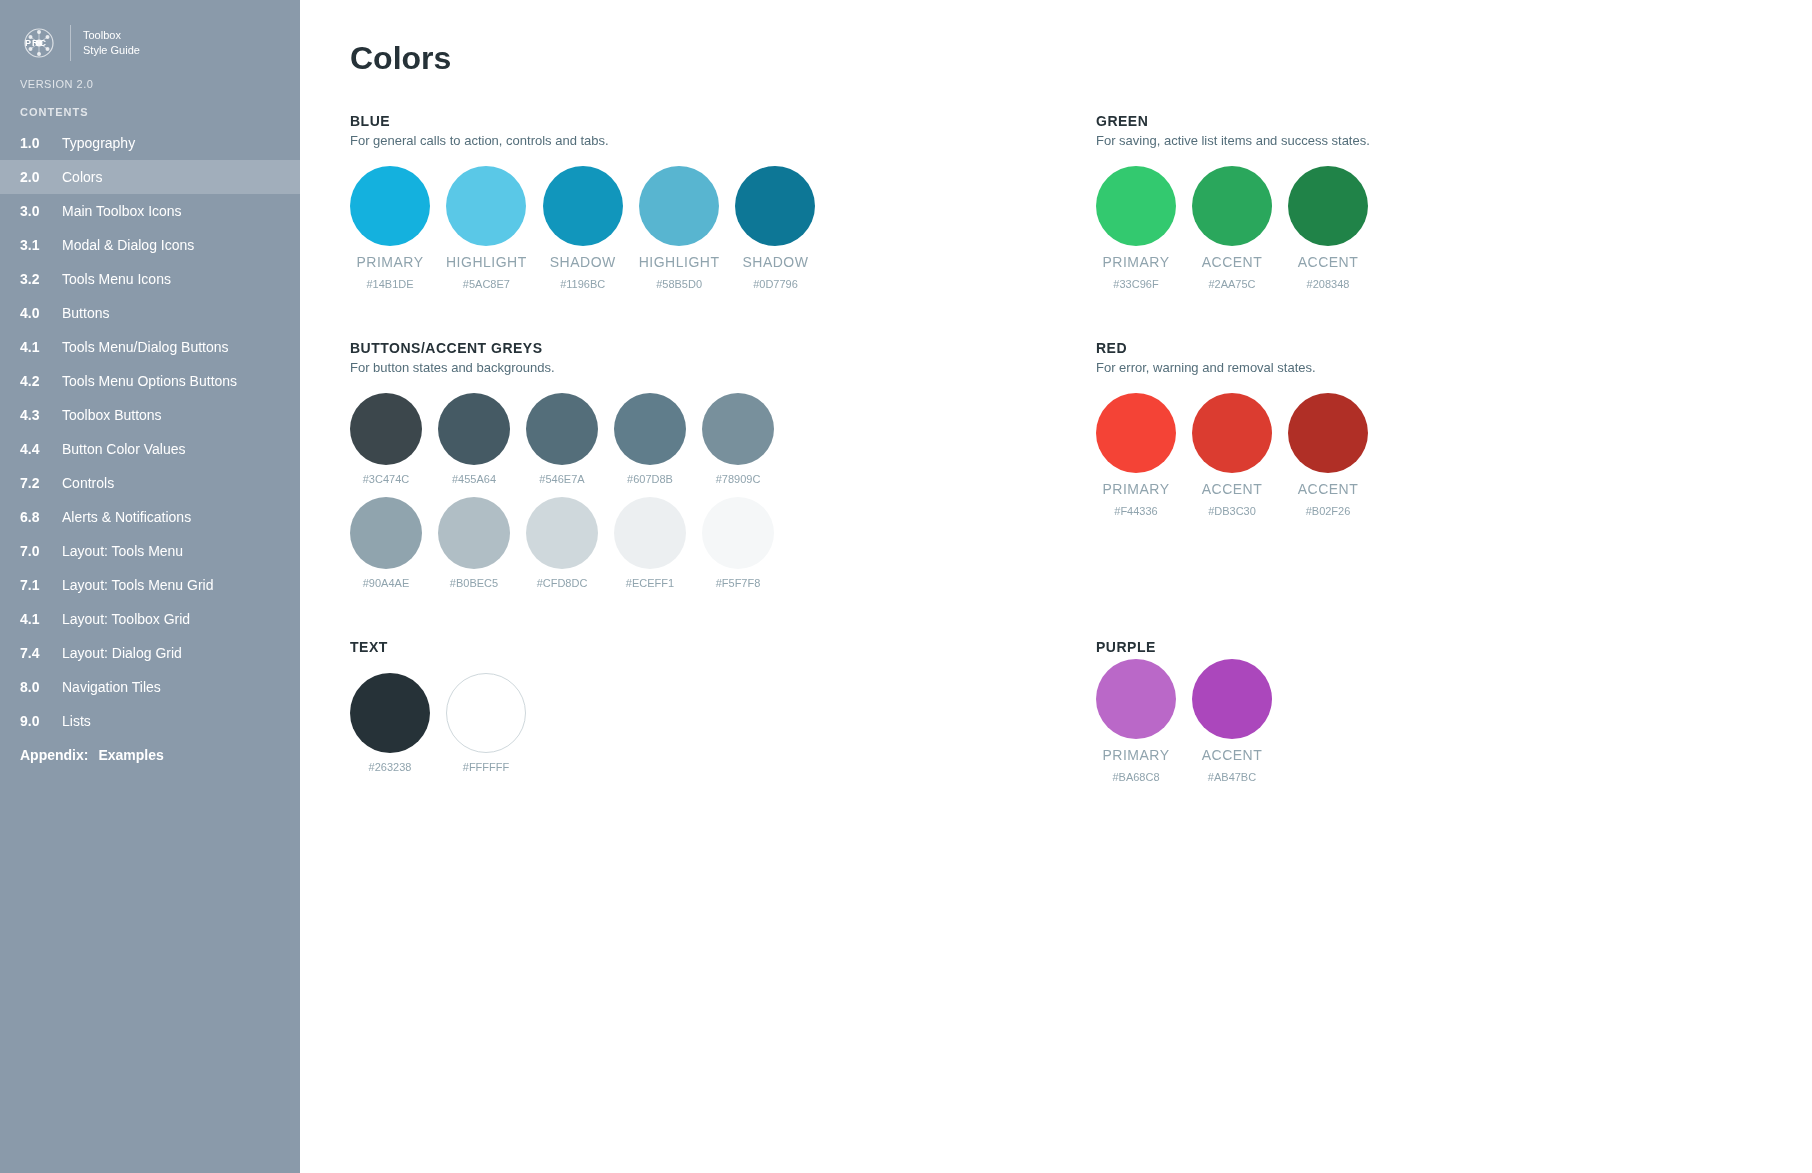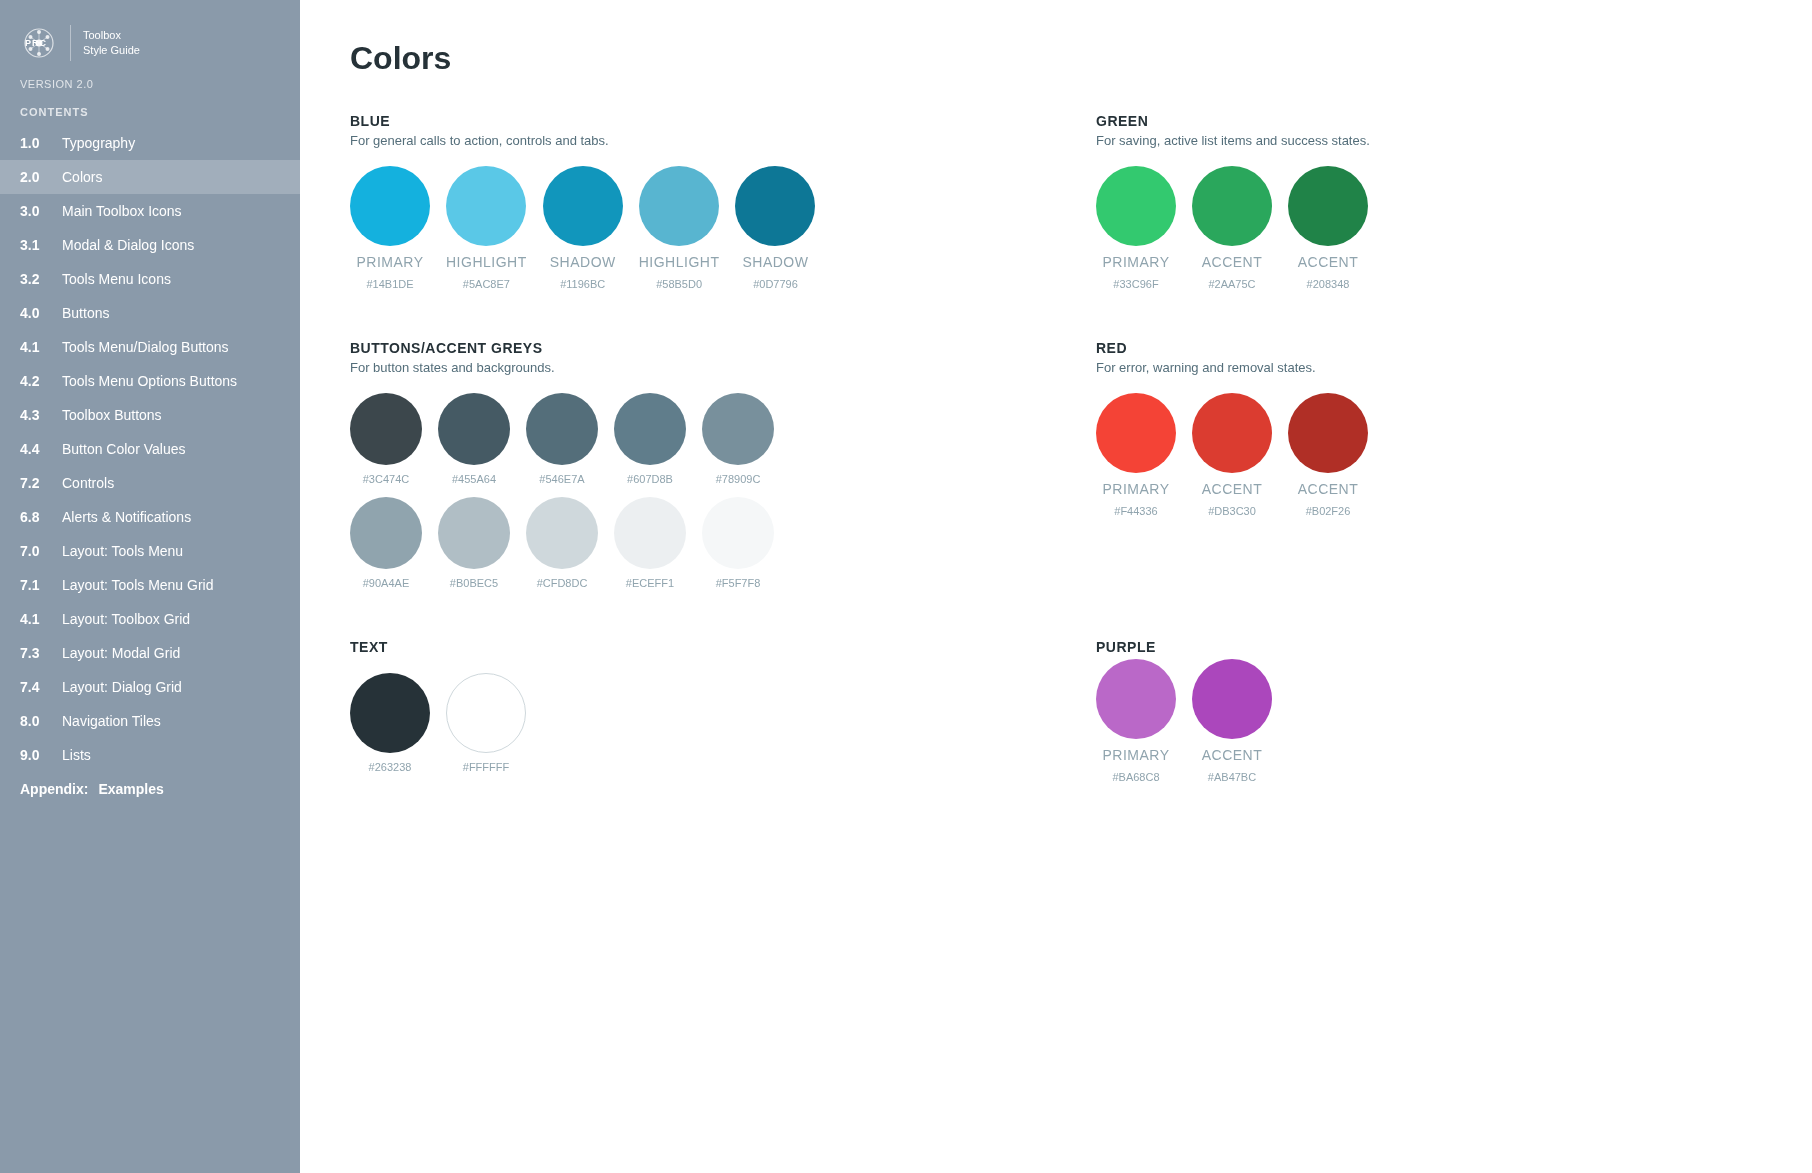--- a/index.html
+++ b/index.html
@@ -228,24 +228,20 @@
       </div>
       <div class="nav-item">
         <span class="nav-num">7.1</span>
         <span class="nav-label">Layout: Tools Menu Grid</span>
       </div>
       <div class="nav-item">
         <span class="nav-num">4.1</span>
         <span class="nav-label">Layout: Toolbox Grid</span>
       </div>
       <div class="nav-item">
-        <span class="nav-num">7.3</span>
-        <span class="nav-label">Layout: Modal Grid</span>
-      </div>
-      <div class="nav-item">
         <span class="nav-num">7.4</span>
         <span class="nav-label">Layout: Dialog Grid</span>
       </div>
       <div class="nav-item">
         <span class="nav-num">8.0</span>
         <span class="nav-label">Navigation Tiles</span>
       </div>
       <div class="nav-item">
         <span class="nav-num">9.0</span>
         <span class="nav-label">Lists</span>

